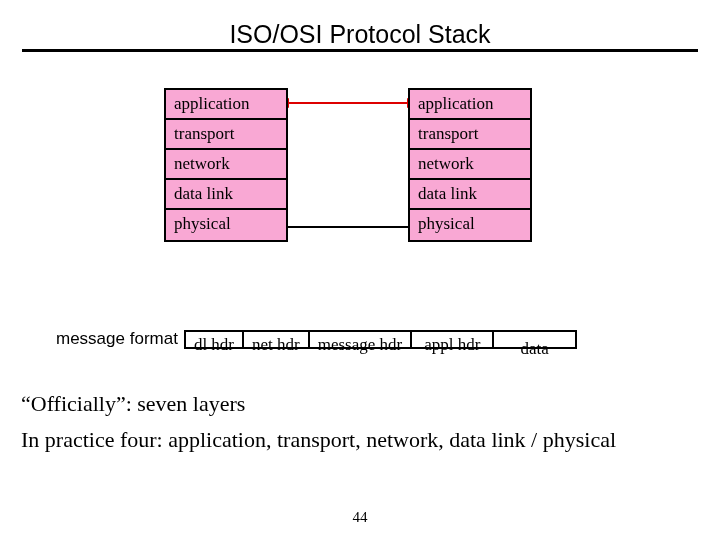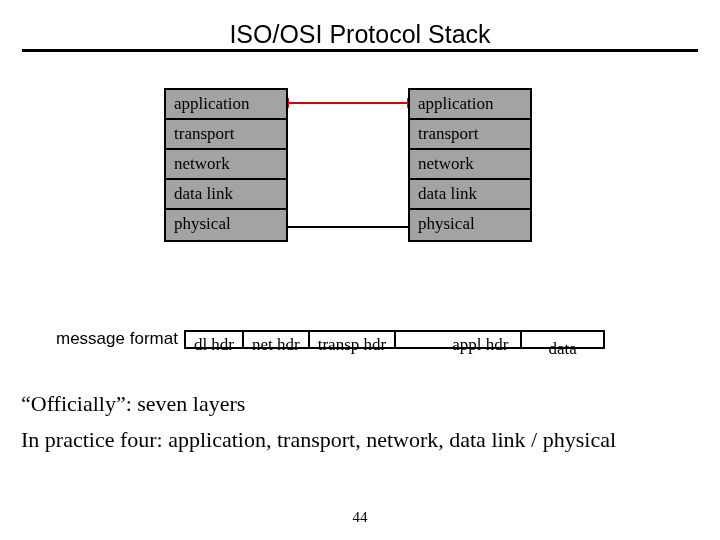--- a/index.html
+++ b/index.html
@@ -33,21 +33,21 @@
     background: #fff;
   }
   .stack.left  { left: 164px; top: 0; }
   .stack.right { left: 408px; top: 0; }
   .layer {
     height: 30px;
     line-height: 28px;
     padding-left: 8px;
     font-size: 17px;
     border-bottom: 2px solid #000;
-    background: #a3a3a3;
+    background: #f9a8d4;
   }
   .layer:last-child { border-bottom: none; }
   .connector {
     position: absolute;
     left: 288px;
     width: 120px;
     height: 2px;
     background: #000;
   }
   .connector.red { background: #d00; }
@@ -78,21 +78,21 @@
   }
   .hdr-cell {
     border-right: 2px solid #000;
     font-size: 17px;
     line-height: 26px;
     height: 15px;
     padding: 0 8px;
     white-space: nowrap;
   }
   .hdr-cell:last-child { border-right: none; }
-  .hdr-cell.wide { padding: 0 12px; margin-left: 44px; }
+  .hdr-cell.wide { padding: 0 12px; }
   .hdr-cell.data { padding: 4px 26px; }
 
   .body-text {
     position: absolute;
     left: 21px;
     font-size: 22px;
     line-height: 1.25;
   }
   .body-text.l1 { top: 390px; }
   .body-text.l2 { top: 426px; right: 38px; }
@@ -133,21 +133,21 @@
     <div class="layer">data link</div>
     <div class="layer">physical</div>
   </div>
 </div>
 
 <div class="msgfmt">
   <span class="msgfmt-label">message format</span>
   <div class="hdr-row">
     <div class="hdr-cell">dl hdr</div>
     <div class="hdr-cell">net hdr</div>
-    <div class="hdr-cell">transp hdr</div>
+    <div class="hdr-cell">message hdr</div>
     <div class="hdr-cell wide">appl hdr</div>
     <div class="hdr-cell data">data</div>
   </div>
 </div>
 
 <div class="body-text l1">“Officially”: seven layers</div>
 <div class="body-text l2">In practice four: application, transport, network, data link / physical</div>
 
 <div class="pagenum">44</div>
 

